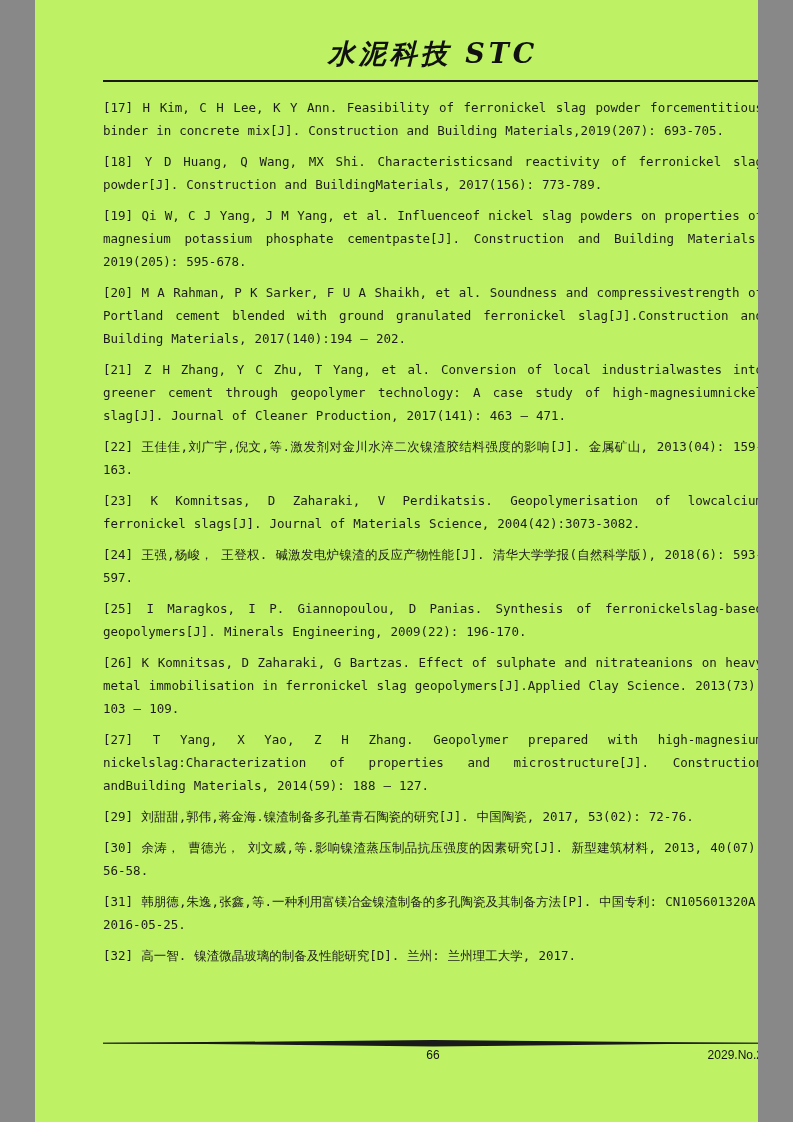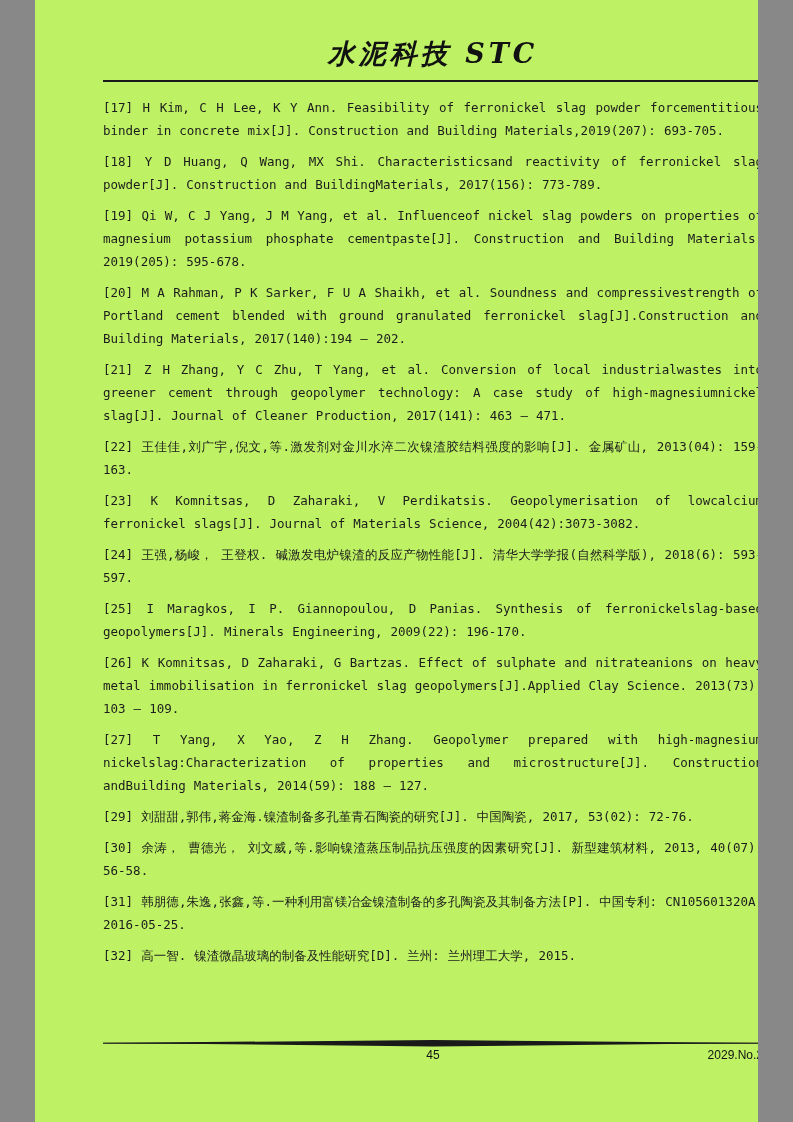--- a/index.html
+++ b/index.html
@@ -101,27 +101,27 @@
     <p class="ref">[21] Z H Zhang, Y C Zhu, T Yang, et al. Conversion of local industrialwastes into greener cement through geopolymer technology: A case study of high-magnesiumnickel slag[J]. Journal of Cleaner Production, 2017(141): 463 – 471.</p>
     <p class="ref">[22] 王佳佳,刘广宇,倪文,等.激发剂对金川水淬二次镍渣胶结料强度的影响[J].  金属矿山, 2013(04): 159-163.</p>
     <p class="ref">[23] K Komnitsas, D Zaharaki, V Perdikatsis. Geopolymerisation of lowcalcium ferronickel slags[J]. Journal of Materials Science, 2004(42):3073-3082.</p>
     <p class="ref">[24] 王强,杨峻， 王登权.  碱激发电炉镍渣的反应产物性能[J].  清华大学学报(自然科学版), 2018(6): 593-597.</p>
     <p class="ref">[25] I Maragkos, I P. Giannopoulou, D Panias. Synthesis of ferronickelslag-based geopolymers[J]. Minerals Engineering, 2009(22): 196-170.</p>
     <p class="ref">[26] K Komnitsas, D Zaharaki, G Bartzas. Effect of sulphate and nitrateanions on heavy metal immobilisation in ferronickel slag geopolymers[J].Applied Clay Science. 2013(73): 103 – 109.</p>
     <p class="ref">[27] T Yang, X Yao, Z H Zhang. Geopolymer prepared with high-magnesium nickelslag:Characterization of properties and microstructure[J]. Construction andBuilding Materials, 2014(59): 188 – 127.</p>
     <p class="ref">[29] 刘甜甜,郭伟,蒋金海.镍渣制备多孔堇青石陶瓷的研究[J].  中国陶瓷, 2017, 53(02): 72-76.</p>
     <p class="ref">[30] 余涛， 曹德光， 刘文威,等.影响镍渣蒸压制品抗压强度的因素研究[J].  新型建筑材料, 2013, 40(07): 56-58.</p>
     <p class="ref">[31] 韩朋德,朱逸,张鑫,等.一种利用富镁冶金镍渣制备的多孔陶瓷及其制备方法[P].  中国专利: CN105601320A, 2016-05-25.</p>
-    <p class="ref">[32] 高一智.  镍渣微晶玻璃的制备及性能研究[D].  兰州:  兰州理工大学, 2015.</p>
+    <p class="ref">[32] 高一智.  镍渣微晶玻璃的制备及性能研究[D].  兰州:  兰州理工大学, 2017.</p>
   </div>
 
   <div class="footer">
     <svg class="footer-divider" viewBox="0 0 660 7" preserveAspectRatio="none">
       <polygon points="0,3 330,0 660,3 330,6.5" fill="#1a1a1a"></polygon>
       <rect x="0" y="2.6" width="660" height="1.2" fill="#1a1a1a"></rect>
     </svg>
     <div class="footer-row">
-      <span class="page-number">45</span>
+      <span class="page-number">66</span>
       <span class="issue-label">2029.No.2</span>
     </div>
   </div>
 
 </div>
 
 </body></html>

